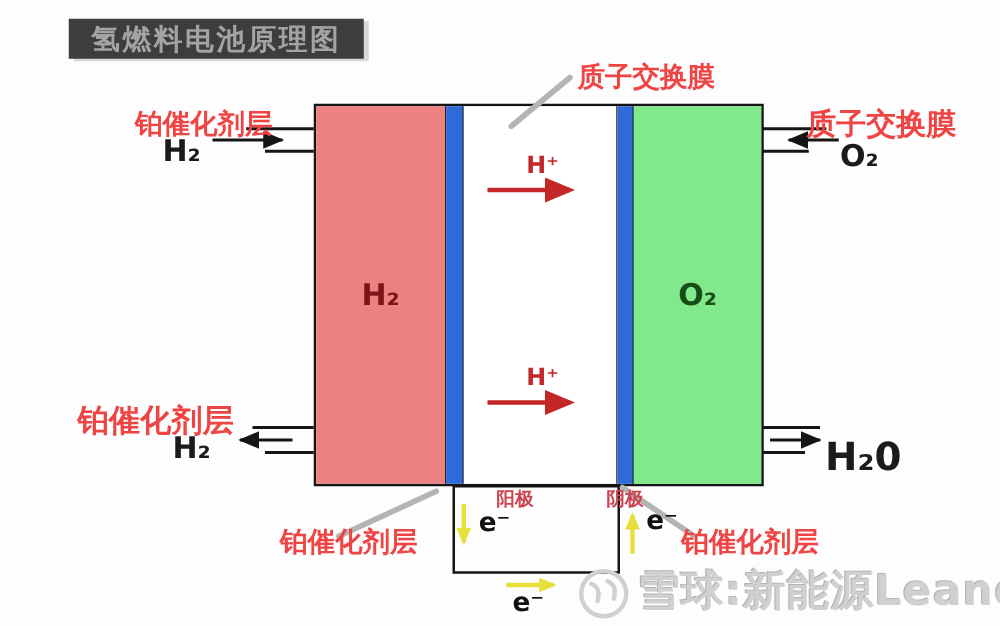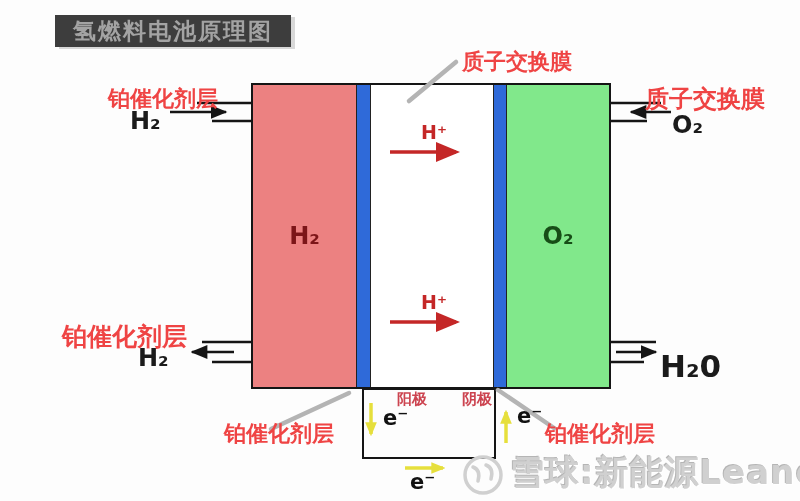--- a/index.html
+++ b/index.html
@@ -122,21 +122,21 @@
   <div class="abs formula" style="left:138px;top:344px;font-size:24px">H₂</div>
 
   <div class="abs formula" style="left:660px;top:348px;font-size:31px">H₂0</div>
 
   <div class="abs cn" style="left:462px;top:47px;font-size:22px">质子交换膜</div>
 
   <div class="abs proton" style="left:388px;top:121px">H⁺</div>
   <div class="abs proton" style="left:388px;top:291px">H⁺</div>
 
   <div class="abs electrode-label" style="left:366px;top:390px">阳极</div>
-  <div class="abs electrode-label" style="left:431px;top:390px">阴极</div>
+  <div class="abs electrode-label" style="left:454px;top:390px">阴极</div>
 
   <div class="abs cn" style="left:224px;top:419px;font-size:22px">铂催化剂层</div>
   <div class="abs cn" style="left:545px;top:419px;font-size:22px">铂催化剂层</div>
 
   <div class="abs electron-label" style="left:383px;top:406px">e⁻</div>
   <div class="abs electron-label" style="left:517px;top:404px">e⁻</div>
   <div class="abs electron-label" style="left:410px;top:470px">e⁻</div>
 
   <div class="abs watermark-text" style="left:510px;top:450px">雪球:新能源Leander</div>
 

